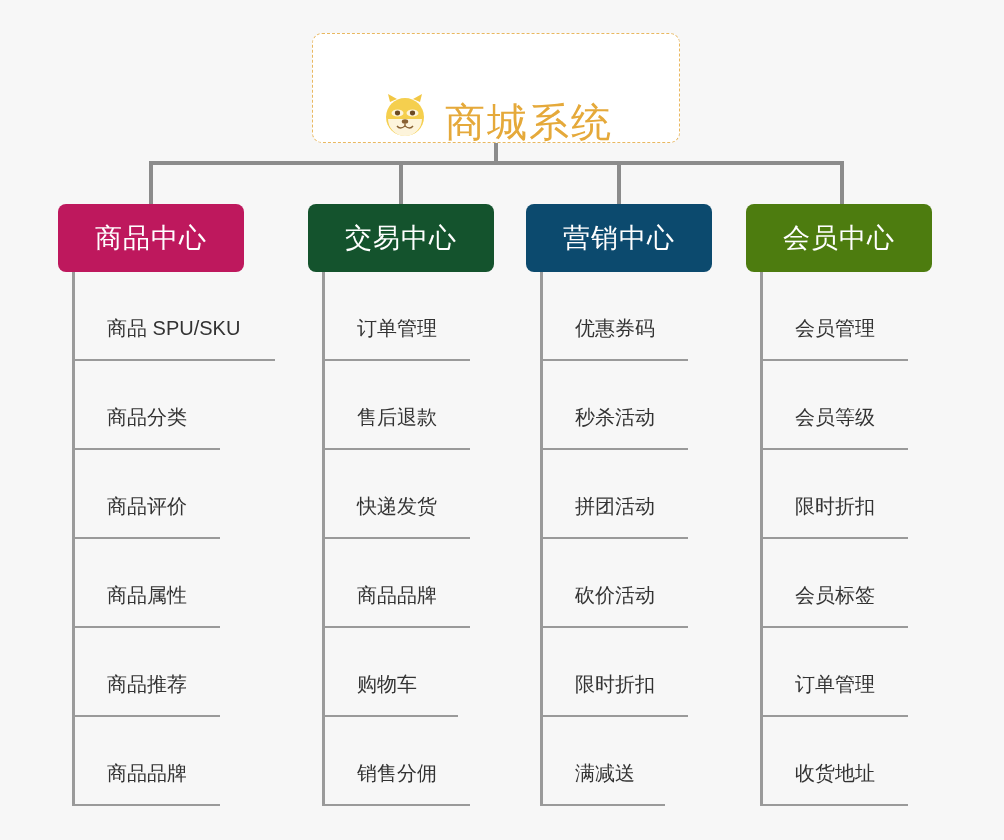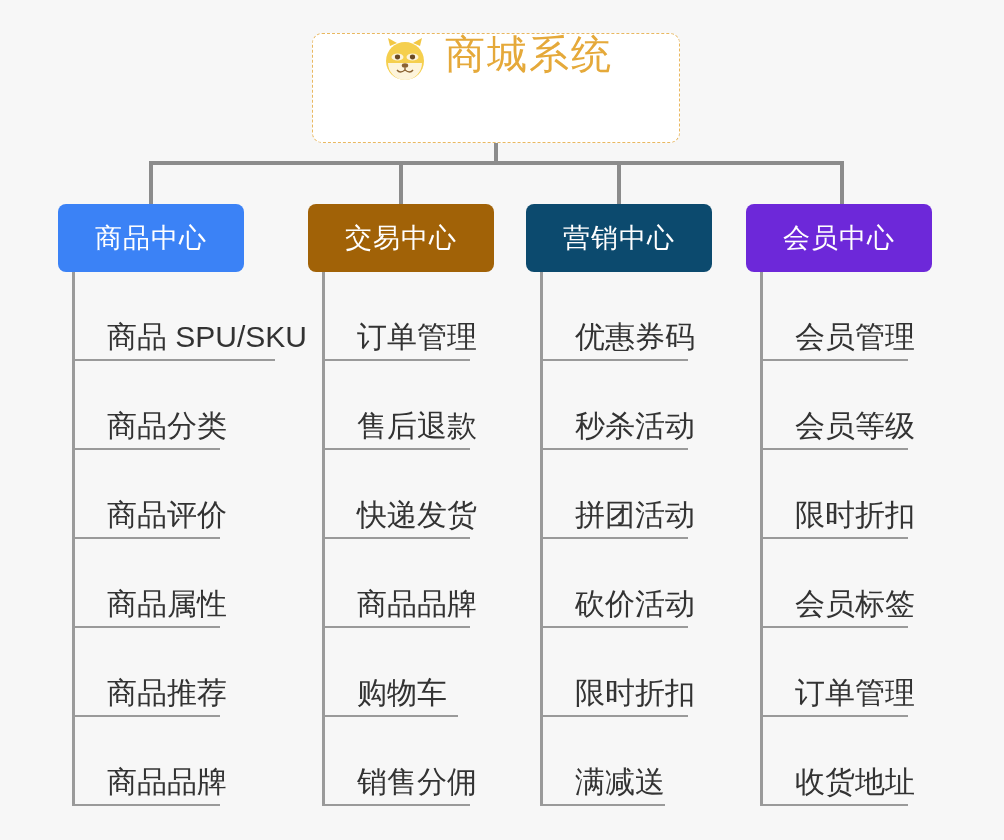--- a/index.html
+++ b/index.html
@@ -27,21 +27,21 @@
     position: absolute;
     left: 312px;
     top: 33px;
     width: 368px;
     height: 110px;
     background: #ffffff;
     border: 1px dashed #e9b860;
     border-radius: 10px;
     box-sizing: border-box;
     display: flex;
-    align-items: flex-start;
+    align-items: flex-end;
     justify-content: center;
     gap: 14px;
   }
   .root-emoji {
     width: 52px;
     height: 52px;
     flex: 0 0 52px;
     position: relative;
     display: block;
   }
@@ -96,25 +96,25 @@
     position: relative;
     height: 89px;
     box-sizing: border-box;
     border-bottom: 2px solid #9a9a9a;
     width: 163px;
     display: flex;
     align-items: flex-end;
     justify-content: flex-start;
   }
   .leaf-label {
-    font-size: 30px;
+    font-size: 20px;
     color: #333333;
     white-space: nowrap;
     padding-left: 32px;
-    padding-bottom: 6px;
+    padding-bottom: 20px;
     line-height: 1.1;
   }
   .leaf-item.wide { width: 200px; }
   .leaf-item.narrow-1 { width: 145px; text-align: center; }
   .leaf-item.narrow-2 { width: 133px; align-items: flex-end; }
   .leaf-item.narrow-3 { width: 122px; }
 </style>
 </head>
 <body>
 
@@ -142,21 +142,21 @@
   </div>
 
   <div class="conn conn-v" style="left:494px; top:143px; width:4px; height:22px;"></div>
   <div class="conn conn-h" style="left:149px; top:161px; width:695px; height:4px;"></div>
   <div class="conn conn-v" style="left:149px; top:161px; width:4px; height:45px;"></div>
   <div class="conn conn-v" style="left:399px; top:161px; width:4px; height:45px;"></div>
   <div class="conn conn-v" style="left:617px; top:161px; width:4px; height:45px;"></div>
   <div class="conn conn-v" style="left:840px; top:161px; width:4px; height:45px;"></div>
 
   <div class="column col-0">
-    <div class="cat-box" style="background:#3b82f6;align-items:center;">
+    <div class="cat-box" style="background:#be185d;align-items:center;">
       <span>商品中心</span>
     </div>
     <div class="leaf-list">
       <div class="leaf-item wide">
           <span class="leaf-label">商品 SPU/SKU</span>
         </div>
       <div class="leaf-item narrow-1">
           <span class="leaf-label">商品分类</span>
         </div>
       <div class="leaf-item narrow-1">
@@ -168,21 +168,21 @@
       <div class="leaf-item narrow-1">
           <span class="leaf-label">商品推荐</span>
         </div>
       <div class="leaf-item narrow-1">
           <span class="leaf-label">商品品牌</span>
         </div>
     </div>
   </div>
 
   <div class="column col-1">
-    <div class="cat-box" style="background:#a16207;">
+    <div class="cat-box" style="background:#14532d;">
       <span>交易中心</span>
     </div>
     <div class="leaf-list">
       <div class="leaf-item narrow-1">
           <span class="leaf-label">订单管理</span>
         </div>
       <div class="leaf-item narrow-1">
           <span class="leaf-label">售后退款</span>
         </div>
       <div class="leaf-item narrow-1">
@@ -220,21 +220,21 @@
       <div class="leaf-item narrow-1">
           <span class="leaf-label">限时折扣</span>
         </div>
       <div class="leaf-item narrow-3">
           <span class="leaf-label">满减送</span>
         </div>
     </div>
   </div>
 
   <div class="column col-3">
-    <div class="cat-box" style="background:#6d28d9;">
+    <div class="cat-box" style="background:#4d7c0f;">
       <span>会员中心</span>
     </div>
     <div class="leaf-list">
       <div class="leaf-item narrow-1">
           <span class="leaf-label">会员管理</span>
         </div>
       <div class="leaf-item narrow-1">
           <span class="leaf-label">会员等级</span>
         </div>
       <div class="leaf-item narrow-1">

